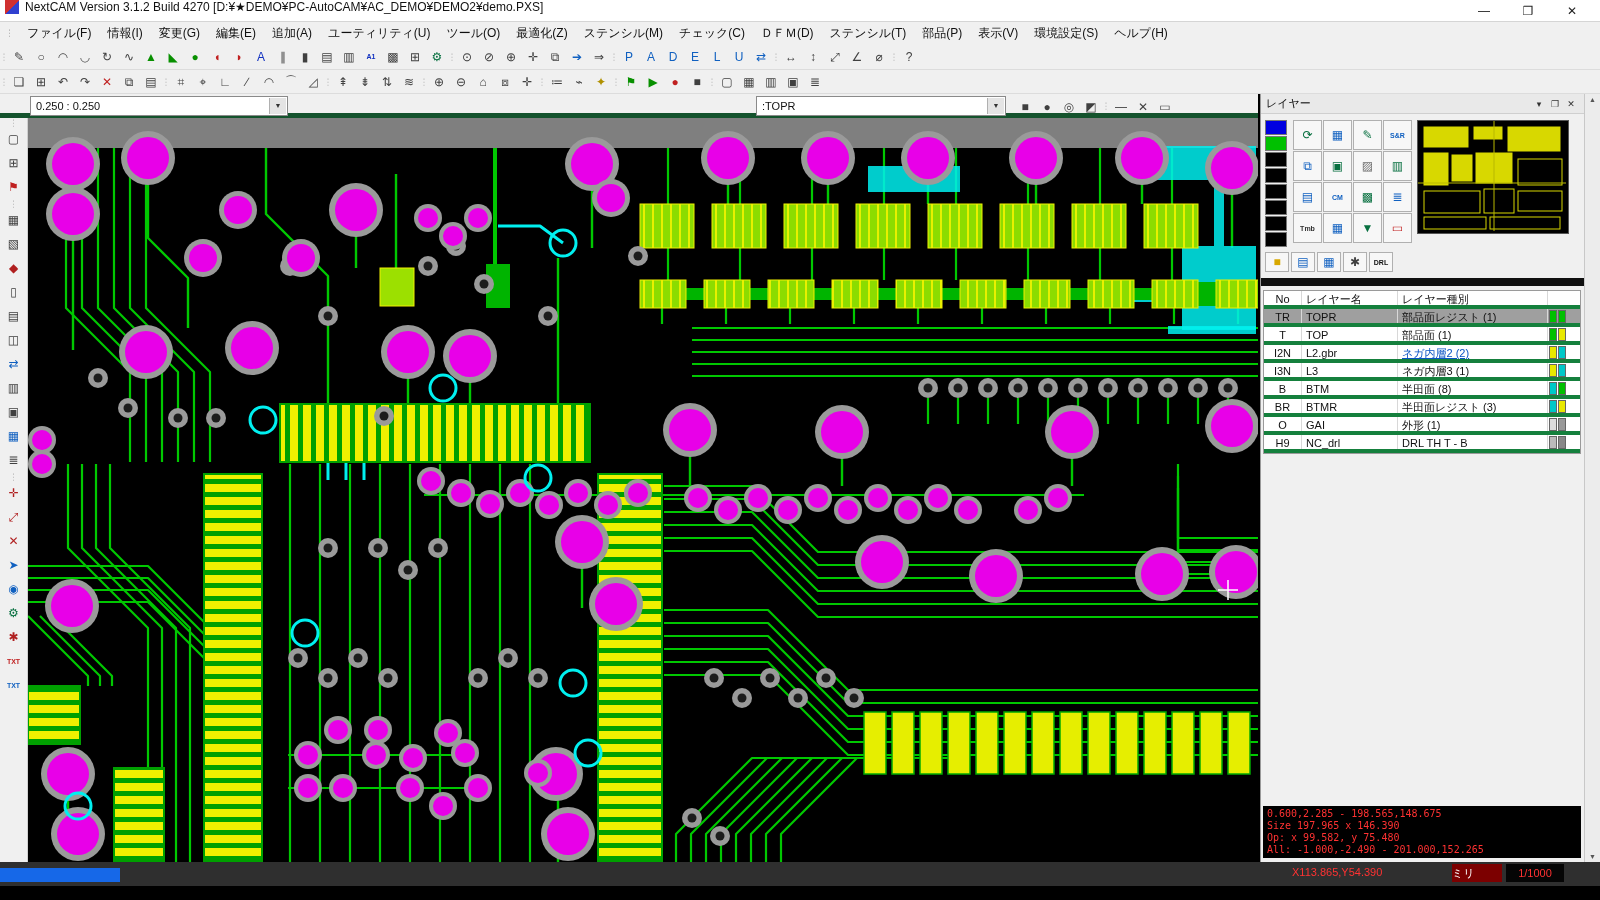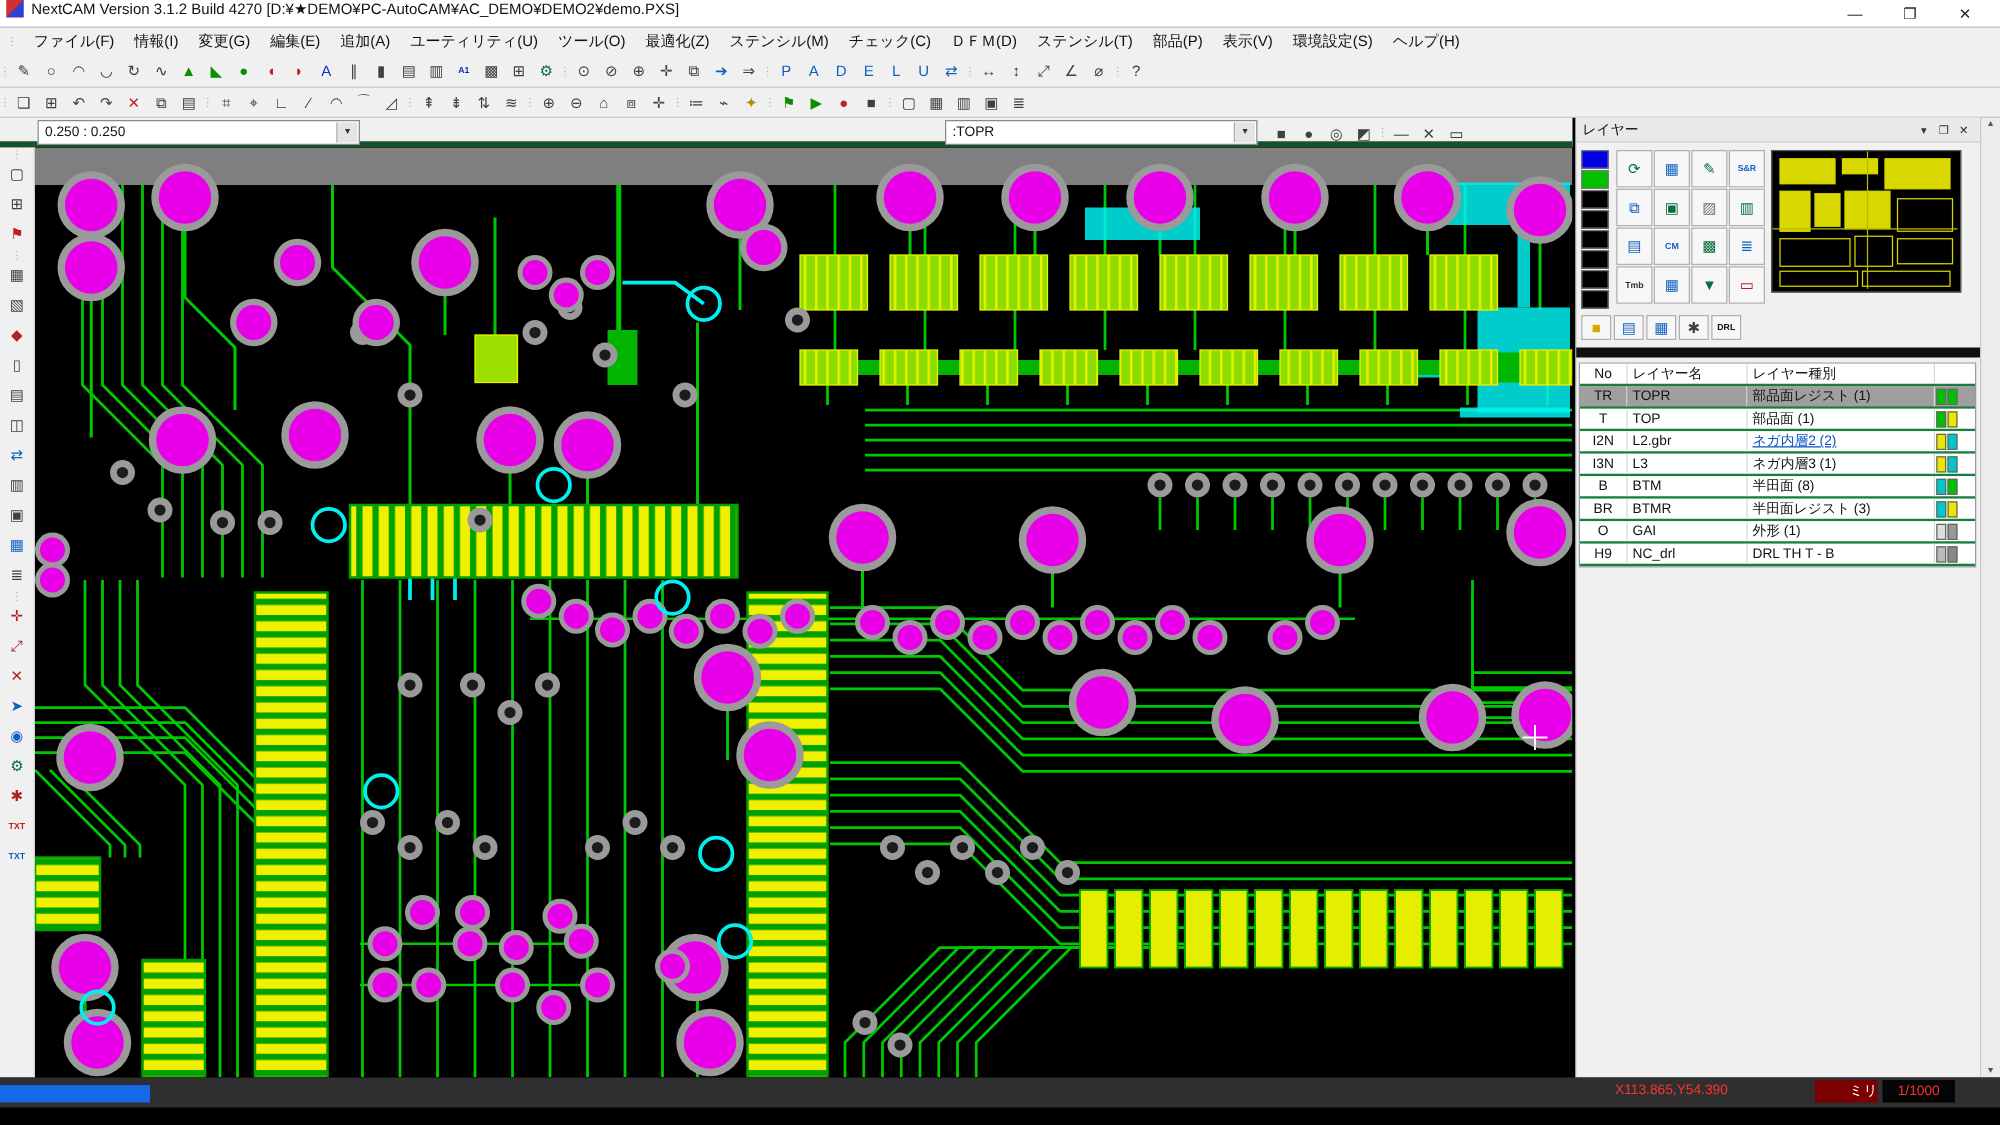--- a/index.html
+++ b/index.html
@@ -42,36 +42,36 @@
 .phbtn{width:16px;height:14px;display:flex;align-items:center;justify-content:center;font-size:9px;color:#333}
 #swatches{position:absolute;left:4px;top:26px}
 .swatch{width:22px;height:15px;border:1px solid #777;margin-bottom:1px}
 #gicons{position:absolute;left:32px;top:26px;display:grid;grid-template-columns:repeat(4,29px);grid-auto-rows:30px;gap:1px}
 .gicon{border:1px solid #b0b0b0;background:#f7f7f7;display:flex;align-items:center;justify-content:center;font-size:12px;color:#333}
 .thumb{position:absolute;left:156px;top:26px;width:152px;height:114px;background:#000;border:1px solid #555}
 #tools{position:absolute;left:4px;top:158px;display:flex;gap:2px}
 #tools .gicon{width:24px;height:20px}
 .blackbar{position:absolute;left:0;top:184px;width:324px;height:8px;background:#101010}
 #ltable{position:absolute;left:2px;top:196px;width:318px;font-size:11px;background:#fff;border:1px solid #9a9a9a}
-.lt-row{display:flex;border-bottom:2px solid #15803d;height:18px;line-height:16px;background:#fff}
+.lt-row{display:flex;border-bottom:4px solid #15803d;height:18px;line-height:16px;background:#fff}
 .lt-c{border-right:1px solid #d8d8d8;padding:0 4px;overflow:hidden;white-space:nowrap;color:#111}
 .c-no{width:38px;text-align:center}
 .c-name{width:96px}
 .c-type{width:150px}
 .c-chips{flex:1;display:flex;align-items:center;gap:1px;padding:0 1px;border-right:none}
 .chip{width:8px;height:13px;border:1px solid #666}
 .sel-row,.sel-row .lt-c{background:#9f9f9f}
 .link{color:#0a53c4;text-decoration:underline}
 #infobox{position:absolute;left:2px;top:712px;width:318px;height:52px;background:#000;color:#ff3232;font-size:10px;line-height:12px;padding:2px 4px;font-family:"DejaVu Sans Mono",monospace}
 .vscroll{position:absolute;left:1584px;top:94px;width:16px;height:768px;background:#ececec;border-left:1px solid #c8c8c8;display:flex;flex-direction:column;justify-content:space-between;align-items:center;font-size:7px;color:#555;padding:2px 0}
 
 .statusbar{position:absolute;left:0;top:862px;width:1600px;height:38px;background:#2f2f2f}
 .sb-blue{position:absolute;left:0;top:6px;width:120px;height:14px;background:#1668e8}
 .sb-coords{position:absolute;left:1292px;top:4px;color:#ff3232;font-size:11px}
-.sb-unit{position:absolute;left:1452px;top:2px;width:50px;height:18px;background:#7c0000;color:#fff;text-align:right;line-height:18px;font-size:11px}
+.sb-unit{position:absolute;left:1452px;top:2px;width:50px;height:18px;background:#7c0000;color:#fff;text-align:left;line-height:18px;font-size:11px}
 .sb-scale{position:absolute;left:1506px;top:2px;width:58px;height:18px;background:#050505;color:#ff3232;text-align:center;line-height:18px;font-size:11px}
 .sb-black{position:absolute;left:0;top:24px;width:1600px;height:14px;background:#000}
 </style>
 </head>
 <body>
 
 <div class="titlebar">
   <span class="appicon"></span>
   <span class="title-text">NextCAM Version 3.1.2 Build 4270 [D:¥★DEMO¥PC-AutoCAM¥AC_DEMO¥DEMO2¥demo.PXS]</span>
   <span class="winbtns" id="winbtns">
@@ -805,20 +805,26 @@
       <div class="lt-row">
         <div class="lt-c c-no">H9</div>
         <div class="lt-c c-name">NC_drl</div>
         <div class="lt-c c-type">DRL TH  T - B</div>
         <div class="lt-c c-chips">
           <div class="chip" style="background: rgb(187, 187, 187);"></div>
           <div class="chip" style="background: rgb(136, 136, 136);"></div>
         </div>
       </div>
     </div>
+  <div id="infobox">
+      <div>0.600,2.285 - 198.565,148.675</div>
+      <div>Size 197.965 x 146.390</div>
+      <div>Op: x 99.582, y 75.480</div>
+      <div>All: -1.000,-2.490 - 201.000,152.265</div>
+    </div>
 </div>
 
 <div class="vscroll">
   <span>▲</span>
   <span>▼</span>
 </div>
 
 <div class="statusbar">
   <div class="sb-blue"></div>
   <div class="sb-coords">X113.865,Y54.390</div>

